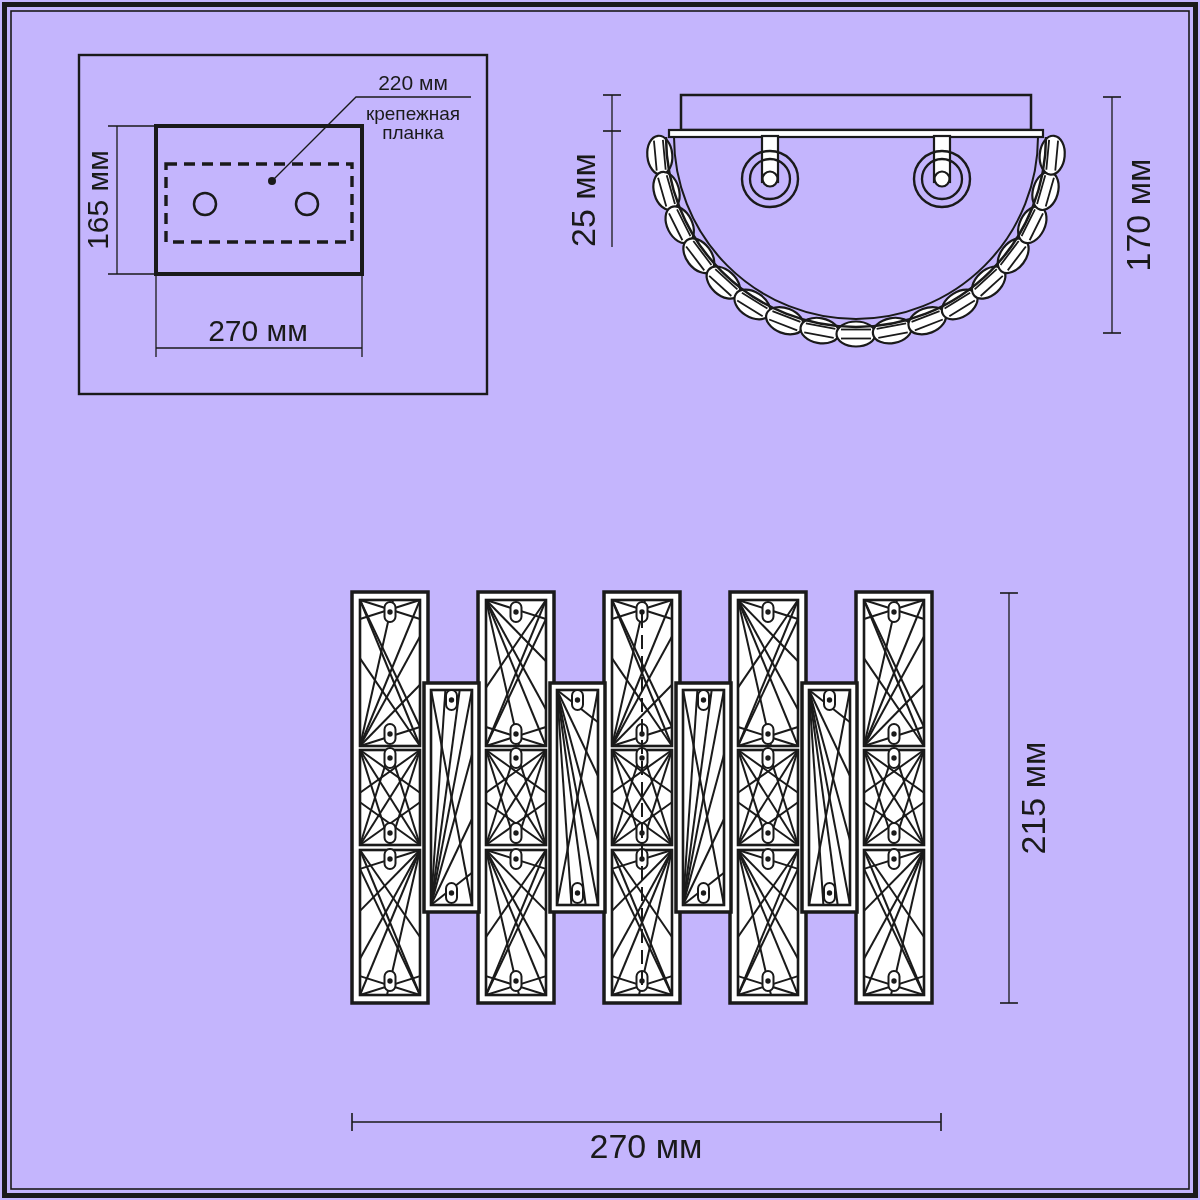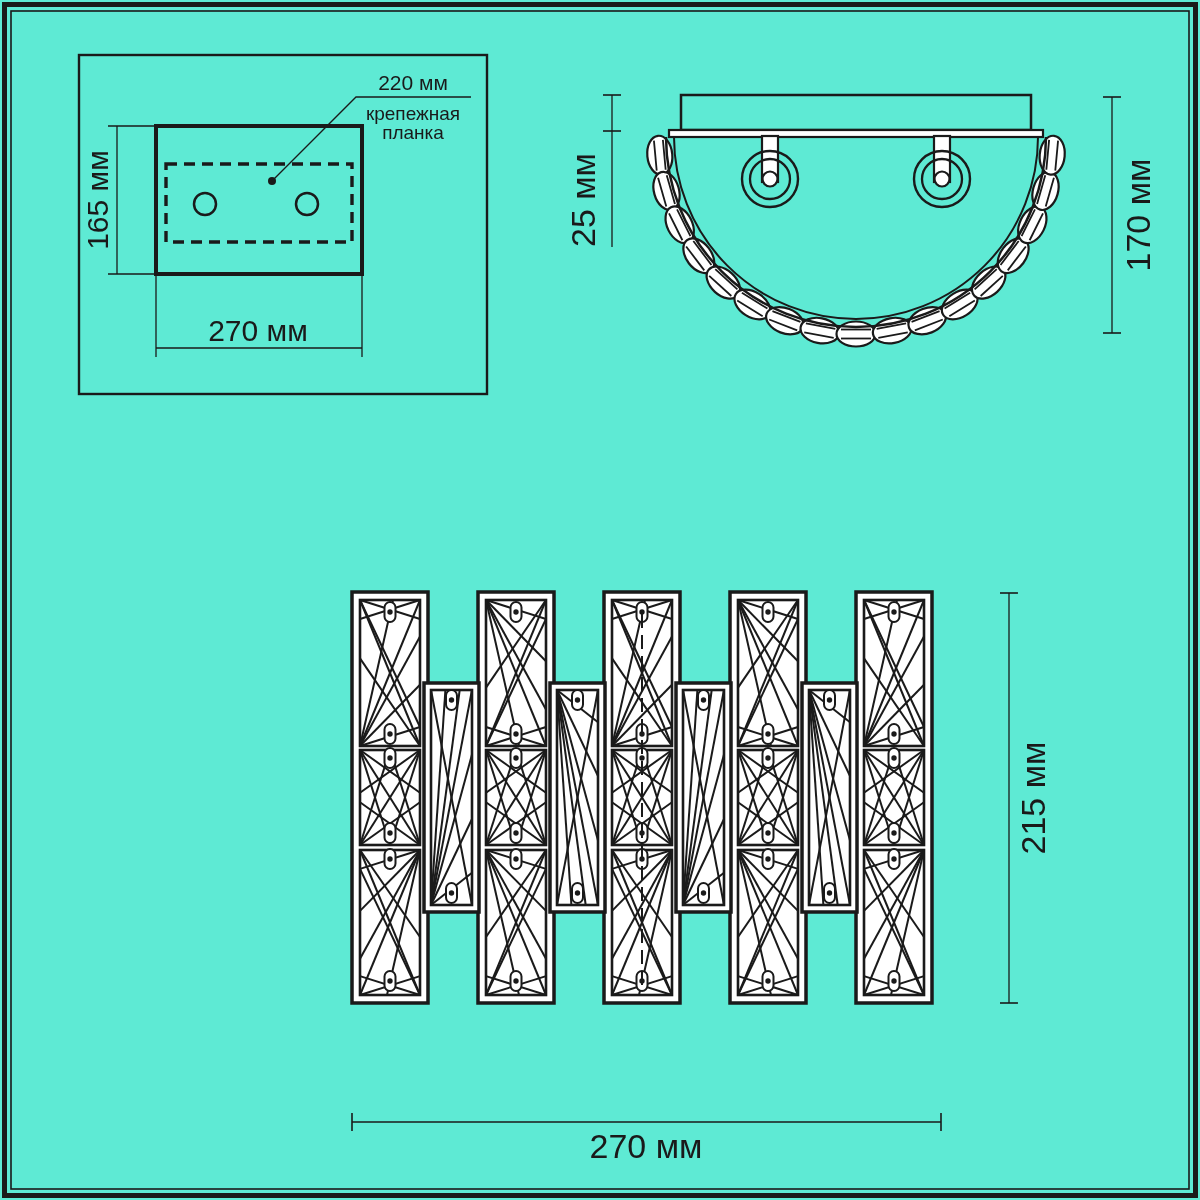--- a/index.html
+++ b/index.html
@@ -1,17 +1,17 @@
 <!DOCTYPE html>
 <html style="--ink: #1a1a1a;"><head>
 <meta charset="utf-8">
 <style>
   :root{ --ink:#1a1a1a; }
   html,body{margin:0;padding:0;background:#e8e8e8;}
-  .page{position:relative;width:1200px;height:1200px;background:#5eead4;overflow:hidden;}
+  .page{position:relative;width:1200px;height:1200px;background:#c4b5fd;overflow:hidden;}
   svg{position:absolute;left:0;top:0;}
   .s{stroke:var(--ink);fill:none;stroke-linecap:butt;}
   .wf{fill:#ffffff;}
   .dot{fill:var(--ink);stroke:none;}
   text{font-family:"Liberation Sans","DejaVu Sans",sans-serif;fill:var(--ink);}
   .t19{font-size:19px;}
   .t21{font-size:21px;}
   .t30{font-size:30px;}
   .t34{font-size:34px;}
   .mid{text-anchor:middle;}

